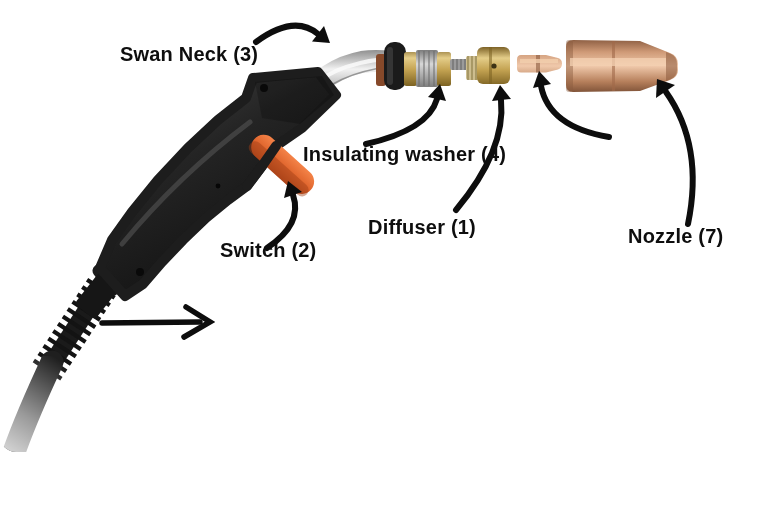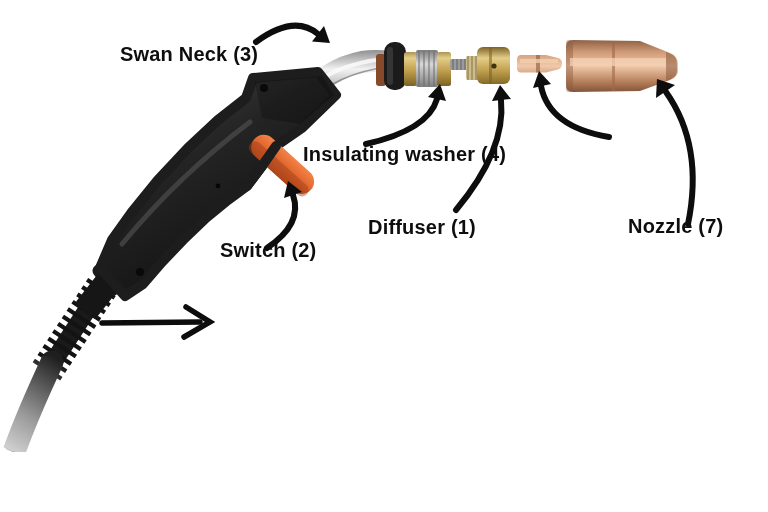--- a/index.html
+++ b/index.html
@@ -18,21 +18,21 @@
     font-weight:700;
     font-size:20px;
     letter-spacing:.2px;
     white-space:nowrap;
     line-height:1.1;
   }
   .lbl-swan-neck{left:120px;top:43px;}
   .lbl-insulating-washer{left:303px;top:143px;text-align:center;}
   .lbl-contact-tip{left:544px;top:140px;}
   .lbl-diffuser{left:368px;top:216px;}
-  .lbl-nozzle{left:628px;top:215px;text-align:right;}
+  .lbl-nozzle{left:628px;top:225px;text-align:right;}
   .lbl-switch{left:220px;top:239px;font-size:20px;}
   .lbl-cable{left:214px;top:305px;font-size:21px;}
 </style>
 </head>
 <body>
 
 <div class="stage">
 
   <svg width="768" height="512" viewBox="0 0 768 512">
     <defs>

